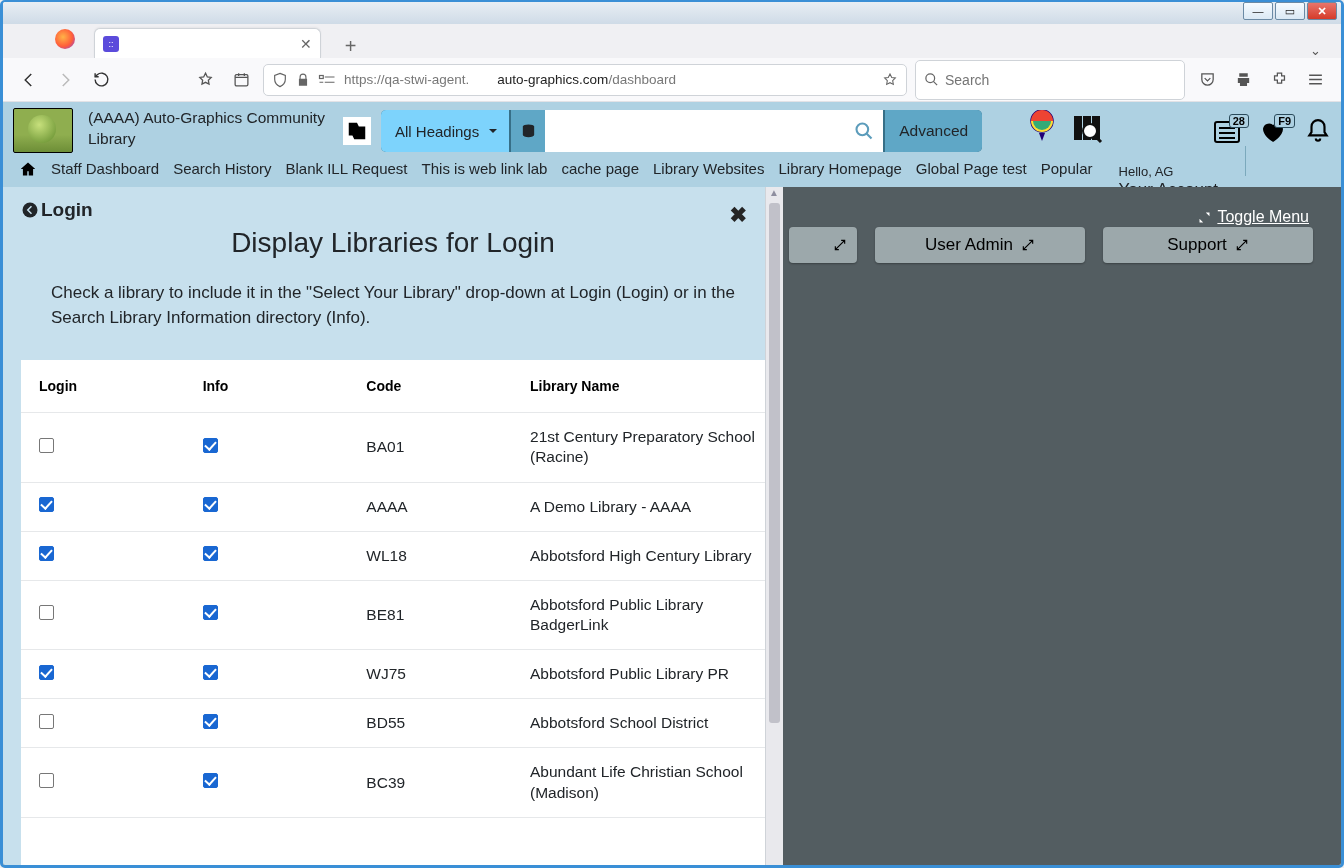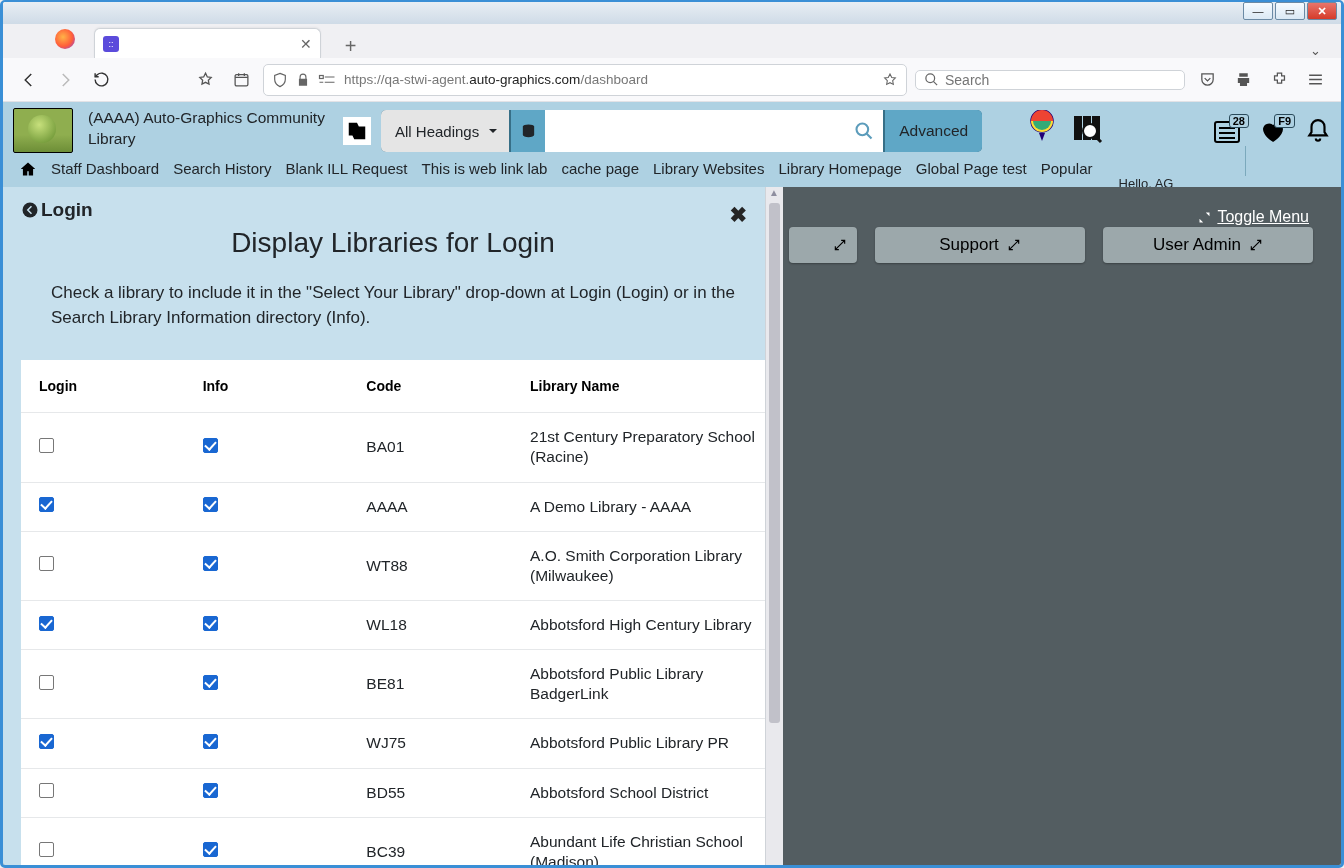--- a/index.html
+++ b/index.html
@@ -21,34 +21,34 @@
 .tab-close{ margin-left:10px; color:#666;}
 .new-tab{ margin-left:10px; color:#666; font-size:20px; padding:0 8px; cursor:pointer;}
 .tab-dropdown{ margin-left:auto; margin-right:20px; color:#555; font-size:13px;}
 
 
 .url-row{ height:44px; background:#f9f9fb; display:flex; align-items:center; padding:0 12px; gap:8px; border-bottom:1px solid #e2e2e6;}
 .nav-btn{ width:28px;height:28px;display:flex;align-items:center;justify-content:center;color:#555;border-radius:4px;}
 .nav-btn.disabled{ color:#bbb;}
 .url-bar{ flex:1; height:32px; display:flex; align-items:center; border:1px solid #cfd3d8; border-radius:5px; background:#fff; padding:0 8px; gap:8px;}
 .url-input{ flex:1; border:none; outline:none; font-size:13.5px; color:#777;}
-.url-input .dark{ color:#222;}
+.url-input .dark{ color:#222;margin-left:28px;}
 .icon-btn{ width:28px;height:28px; display:flex;align-items:center;justify-content:center; color:#555; border-radius:4px;}
-.search-box{ width:270px; height:20px; border:1px solid #cfd3d8; border-radius:5px; background:#fff; display:flex;align-items:center; padding:0 8px; gap:6px;}
+.search-box{ width:270px; height:40px; border:1px solid #cfd3d8; border-radius:5px; background:#fff; display:flex;align-items:center; padding:0 8px; gap:6px;}
 .search-box input{ border:none; outline:none; flex:1; font-size:14px;}
 
 
 .app-header{ background:#aed1e2; display:flex; align-items:flex-start; padding:6px 10px 0 10px; gap:15px; min-height:52px;}
 .lib-logo{ width:60px; height:45px; border:1px solid #000; border-radius:2px; background: linear-gradient(#8fae4f 60%, #6d8e37); position:relative; }
 .lib-logo::after{ content:""; position:absolute; left:14px; top:6px; width:28px; height:28px; border-radius:50%; background: radial-gradient(circle at 40% 35%, #c7e07c, #5f8a2a); }
 .lib-name{ font-size:15.5px; color:#212529; max-width: 240px; line-height:1.35; font-weight:500;}
 .heading-search{ display:flex; align-items:center; gap:10px; margin-top:2px;}
 .heading-btn{ width:28px;height:28px; background:#fff; display:flex;align-items:center;justify-content:center; color:#333;}
 .search-strip{ display:flex; align-items:center; height:42px; border-radius:5px; overflow:hidden; box-shadow:inset 0 0 0 2px #376f87;}
-.all-headings{ background:#e5e5e5; color:#212529; padding:0 30px 0 14px; height:100%; display:flex; align-items:center; font-size:15px; position:relative;}
+.all-headings{ background:#7dd3fc; color:#212529; padding:0 30px 0 14px; height:100%; display:flex; align-items:center; font-size:15px; position:relative;}
 .all-headings::after{ content:""; position:absolute; right:12px; top:50%; border:4px solid transparent; border-top-color:#212529; transform:translateY(-2px);}
 .db-icon-cell{ background:#5fa7c6; color:#212529; width:36px; height:100%; display:flex;align-items:center;justify-content:center; border-left:2px solid #376f87;}
 .search-field{ background:#fff; height:100%; width:300px; display:flex;align-items:center; padding:0 6px;}
 .search-field input{ flex:1; border:none; outline:none; font-size:15px;}
 .search-submit{ width:38px; height:100%; background:#fff; color:#5fa7c6; display:flex;align-items:center;justify-content:center; font-size:18px;}
 .adv-search{ background:#5fa7c6; color:#212529; padding:0 14px; height:100%; display:flex;align-items:center; font-size:15.5px; border-left:2px solid #376f87;}
 .header-right{ margin-left:auto; display:flex; align-items:flex-end; gap:18px; padding-top:2px;}
 .balloon-icon svg, .mag-stack svg{ display:block;}
 .badge-icon{ position:relative; color:#000;}
 .badge{ position:absolute; top:-6px; right:-8px; background:#aed1e2; border:1px solid #2a4a5a; border-radius:3px; font-size:11px; padding:0 3px; font-weight:600;}
@@ -264,21 +264,21 @@
       <div>
         <svg width="26" height="26" viewBox="0 0 24 24" fill="none" stroke="#000" stroke-width="2">
             <path d="M6 8a6 6 0 1 1 12 0v5l2 3H4l2-3zM10 19a2 2 0 0 0 4 0"></path>
           </svg>
       </div>
     </div>
   </div>
 
   <div style="background:#aed1e2; display:flex;">
     <div style="flex:1"></div>
-    <div class="account-box" style="position:absolute; right:115px; top:138px;">
+    <div class="account-box" style="position:absolute; right:115px; top:126px;">
       <div class="hello">Hello, AG</div>
       <div class="acct"><span>Your Account</span><span style="font-size:13px">⌄</span></div>
     </div>
     <div style="position:absolute; right:98px; top:146px; width:1px; height:30px; background:#7ba9bc;"></div>
     <div class="logout" style="position:absolute; right:34px; top:146px;"><span>Logout</span></div>
   </div>
 
   <div class="app-nav">
     <span>
         <svg width="18" height="16" viewBox="0 0 24 22" fill="#000">
@@ -304,27 +304,27 @@
         </svg>
       <span>Toggle Menu</span>
     </div>
     <div class="admin-cards">
       <div class="admin-card small">
         <svg class="expand-icon" viewBox="0 0 24 24" fill="none" stroke="#000" stroke-width="2">
             <path d="M4 20L20 4M14 4h6v6M10 20H4v-6"></path>
           </svg>
       </div>
       <div class="admin-card">
-        <span>Support</span>
+        <span>User Admin</span>
         <svg class="expand-icon" viewBox="0 0 24 24" fill="none" stroke="#000" stroke-width="2">
             <path d="M4 20L20 4M14 4h6v6M10 20H4v-6"></path>
           </svg>
       </div>
       <div class="admin-card">
-        <span>User Admin</span>
+        <span>Support</span>
         <svg class="expand-icon" viewBox="0 0 24 24" fill="none" stroke="#000" stroke-width="2">
             <path d="M4 20L20 4M14 4h6v6M10 20H4v-6"></path>
           </svg>
       </div>
     </div>
 
     <div class="panel">
       <div class="scroll-track" style="left:762px; right:auto; width:18px;">
         <div class="scroll-up">▲</div>
         <div class="scroll-thumb"></div>
@@ -358,26 +358,20 @@
                 <td>BA01</td>
                 <td class="name-cell">21st Century Preparatory School (Racine)</td>
               </tr>
               <tr>
                 <td><span class="chk checked"></span></td>
                 <td><span class="chk checked"></span></td>
                 <td>AAAA</td>
                 <td class="name-cell">A Demo Library - AAAA</td>
               </tr>
               <tr>
-                <td><span class="chk"></span></td>
-                <td><span class="chk checked"></span></td>
-                <td>WT88</td>
-                <td class="name-cell">A.O. Smith Corporation Library (Milwaukee)</td>
-              </tr>
-              <tr>
                 <td><span class="chk checked"></span></td>
                 <td><span class="chk checked"></span></td>
                 <td>WL18</td>
                 <td class="name-cell">Abbotsford High Century Library</td>
               </tr>
               <tr>
                 <td><span class="chk"></span></td>
                 <td><span class="chk checked"></span></td>
                 <td>BE81</td>
                 <td class="name-cell">Abbotsford Public Library BadgerLink</td>

